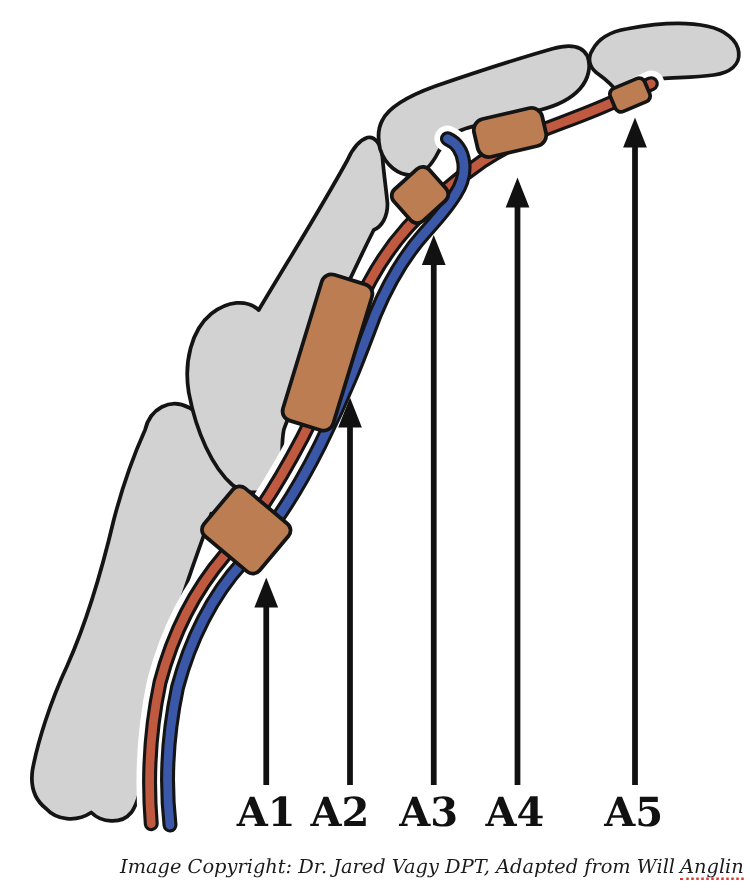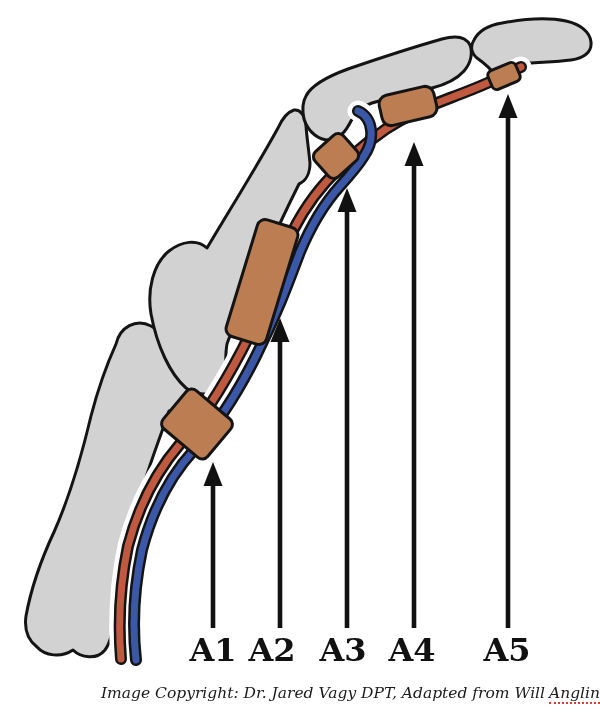--- a/index.html
+++ b/index.html
@@ -7,21 +7,21 @@
     position:relative;width:600px;height:711px;background:#fff;overflow:hidden;
     font-family:"DejaVu Serif","Liberation Serif",serif;
   }
   .canvas svg{position:absolute;top:0;left:0;}
   .pulley-label{
     font-family:"DejaVu Serif","Liberation Serif",serif;
     font-weight:bold;font-size:32px;
   }
   .caption{
     position:absolute;top:684px;left:96px;right:0;
-    text-align:right;font-style:italic;font-size:15.5px;color:#1a1a1a;
+    text-align:left;font-style:italic;font-size:15.5px;color:#1a1a1a;
     white-space:nowrap;
   }
   .caption .flagged{
     margin-left:4px;
     border-bottom:2.5px dotted #e03a2f;
     padding-bottom:0px;
   }
 </style>
 </head>
 <body>

